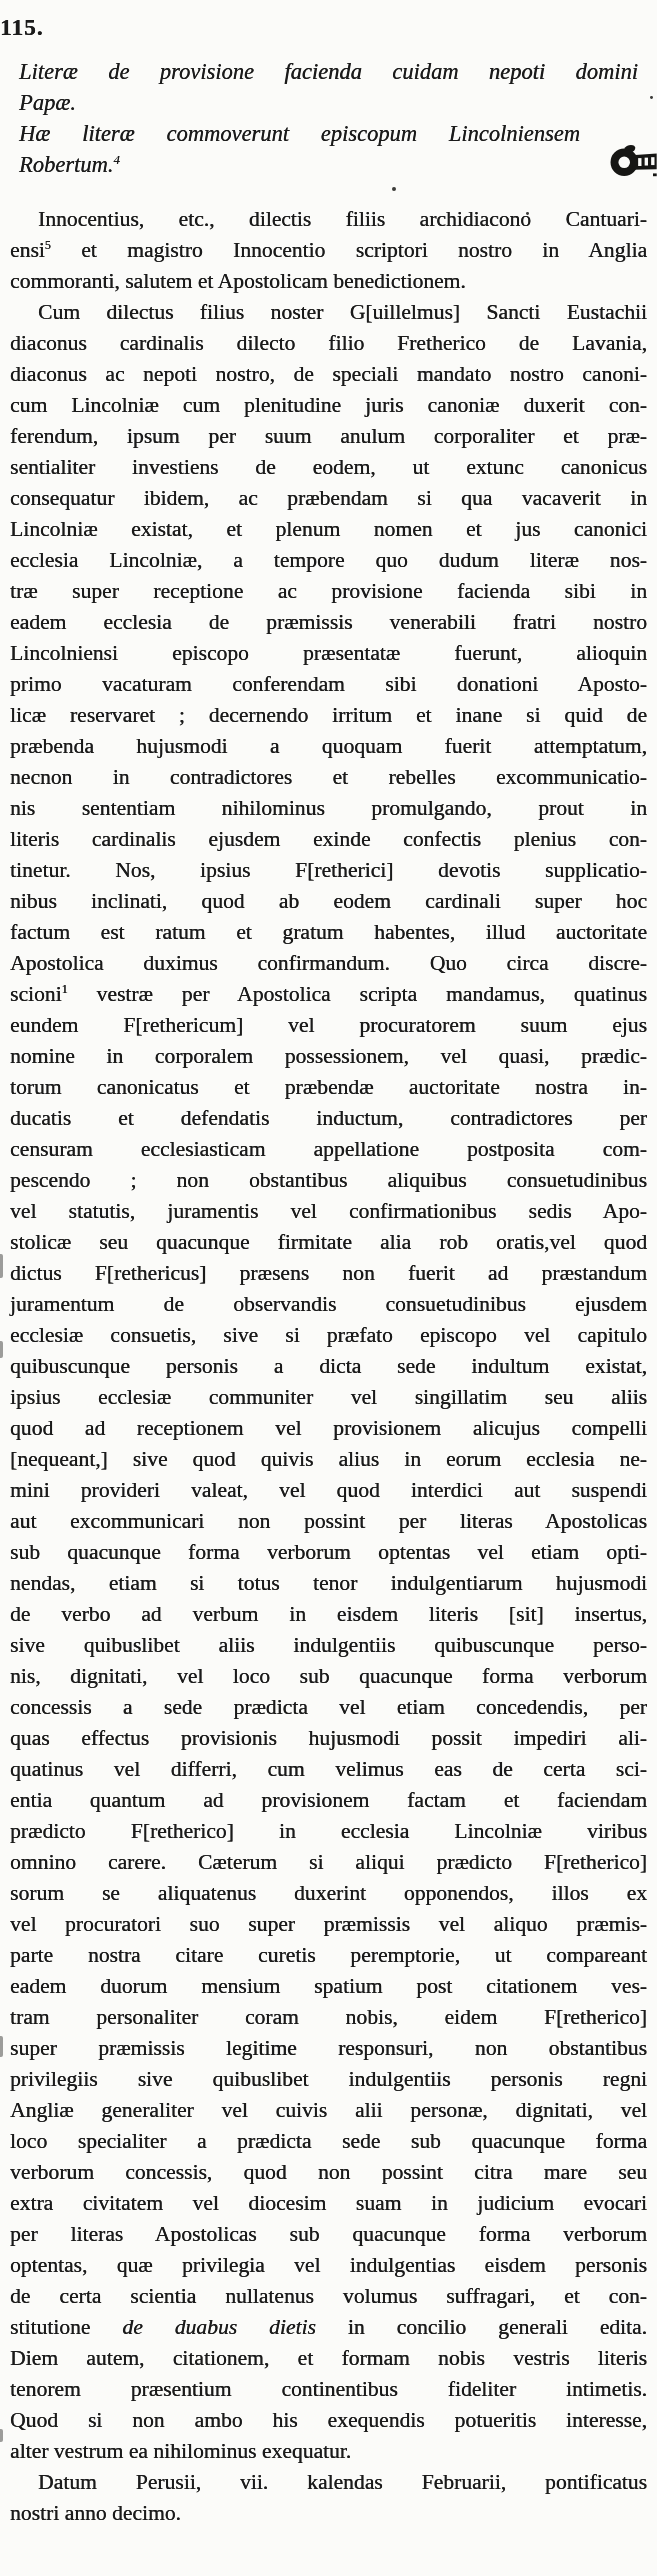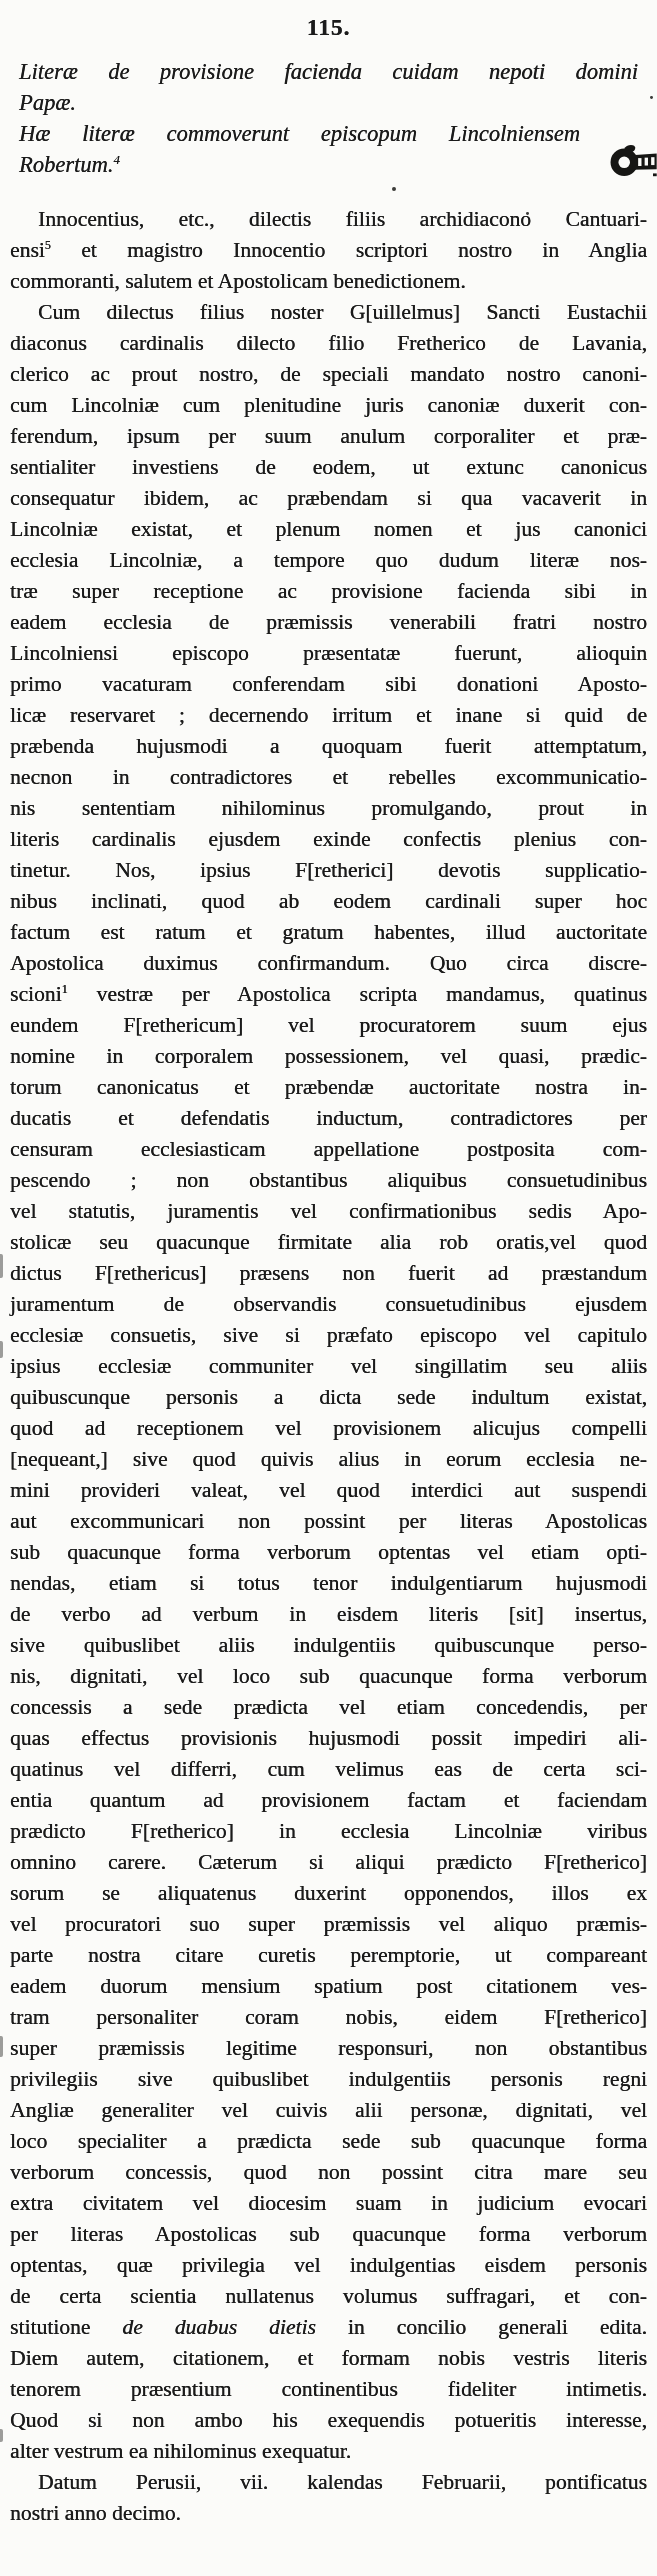--- a/index.html
+++ b/index.html
@@ -9,21 +9,20 @@
     height: 2576px;
     margin: 0 auto;
     background: #fbfbf9;
     color: #1b1b1b;
     font-family: "Liberation Serif", serif;
     overflow: hidden;
     text-shadow: 0.3px 0 0 currentColor; 
   }
   .page-number {
     padding-top: 12.2px;
-    text-align: center;
     font-weight: bold;
     font-size: 23.5px;
     line-height: 31px;
     letter-spacing: 0.9px;
   }
   .heading {
     margin-top: 13px;
     padding: 0 19px;
     font-style: italic;
     font-size: 22.5px;
@@ -98,21 +97,21 @@
 
   <div class="body-text">
     <div class="para">
         <div class="tline indent">Innocentius, etc., dilectis filiis archidiacono Cantuari-</div>
         <div class="tline">ensi<sup>5</sup> et magistro Innocentio scriptori nostro in Anglia</div>
         <div class="tline last">commoranti, salutem et Apostolicam benedictionem.</div>
       </div>
     <div class="para">
         <div class="tline indent">Cum dilectus filius noster G[uillelmus] Sancti Eustachii</div>
         <div class="tline">diaconus cardinalis dilecto filio Fretherico de Lavania,</div>
-        <div class="tline">clerico ac prout nostro, de speciali mandato nostro canoni-</div>
+        <div class="tline">diaconus ac nepoti nostro, de speciali mandato nostro canoni-</div>
         <div class="tline">cum Lincolniæ cum plenitudine juris canoniæ duxerit con-</div>
         <div class="tline">ferendum, ipsum per suum anulum corporaliter et præ-</div>
         <div class="tline">sentialiter investiens de eodem, ut extunc canonicus</div>
         <div class="tline">consequatur ibidem, ac præbendam si qua vacaverit in</div>
         <div class="tline">Lincolniæ existat, et plenum nomen et jus canonici</div>
         <div class="tline">ecclesia Lincolniæ, a tempore quo dudum literæ nos-</div>
         <div class="tline">træ super receptione ac provisione facienda sibi in</div>
         <div class="tline">eadem ecclesia de præmissis venerabili fratri nostro</div>
         <div class="tline">Lincolniensi episcopo præsentatæ fuerunt, alioquin</div>
         <div class="tline">primo vacaturam conferendam sibi donationi Aposto-</div>
@@ -130,22 +129,22 @@
         <div class="tline">nomine in corporalem possessionem, vel quasi, prædic-</div>
         <div class="tline">torum canonicatus et præbendæ auctoritate nostra in-</div>
         <div class="tline">ducatis et defendatis inductum, contradictores per</div>
         <div class="tline">censuram ecclesiasticam appellatione postposita com-</div>
         <div class="tline">pescendo ; non obstantibus aliquibus consuetudinibus</div>
         <div class="tline">vel statutis, juramentis vel confirmationibus sedis Apo-</div>
         <div class="tline">stolicæ seu quacunque firmitate alia rob oratis,vel quod</div>
         <div class="tline">dictus F[rethericus] præsens non fuerit ad præstandum</div>
         <div class="tline">juramentum de observandis consuetudinibus ejusdem</div>
         <div class="tline">ecclesiæ consuetis, sive si præfato episcopo vel capitulo</div>
+        <div class="tline">quibuscunque personis a dicta sede indultum existat,</div>
         <div class="tline">ipsius ecclesiæ communiter vel singillatim seu aliis</div>
-        <div class="tline">quibuscunque personis a dicta sede indultum existat,</div>
         <div class="tline">quod ad receptionem vel provisionem alicujus compelli</div>
         <div class="tline">[nequeant,] sive quod quivis alius in eorum ecclesia ne-</div>
         <div class="tline">mini provideri valeat, vel quod interdici aut suspendi</div>
         <div class="tline">aut excommunicari non possint per literas Apostolicas</div>
         <div class="tline">sub quacunque forma verborum optentas vel etiam opti-</div>
         <div class="tline">nendas, etiam si totus tenor indulgentiarum hujusmodi</div>
         <div class="tline">de verbo ad verbum in eisdem literis [sit] insertus,</div>
         <div class="tline">sive quibuslibet aliis indulgentiis quibuscunque perso-</div>
         <div class="tline">nis, dignitati, vel loco sub quacunque forma verborum</div>
         <div class="tline">concessis a sede prædicta vel etiam concedendis, per</div>

